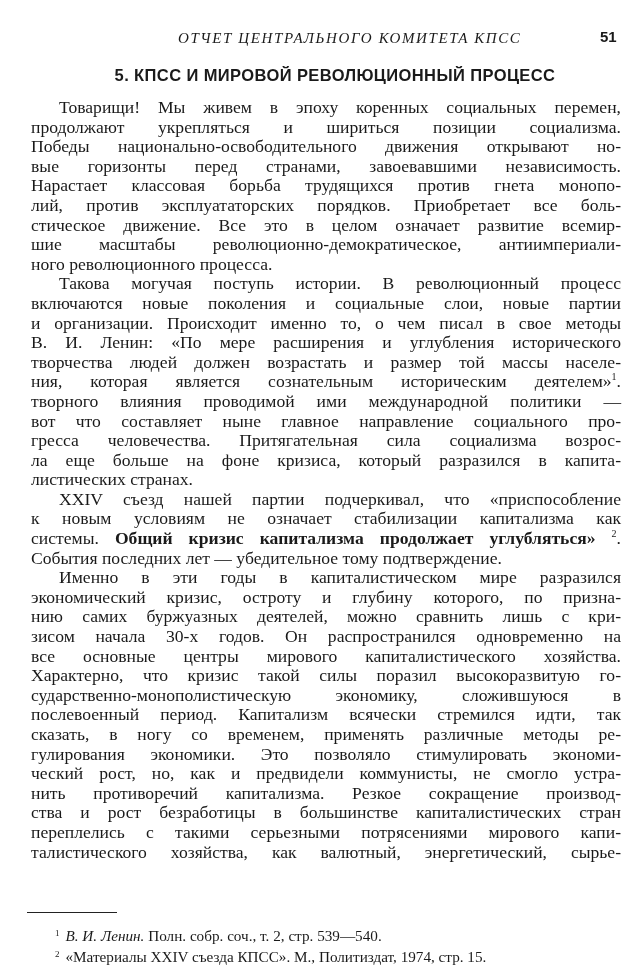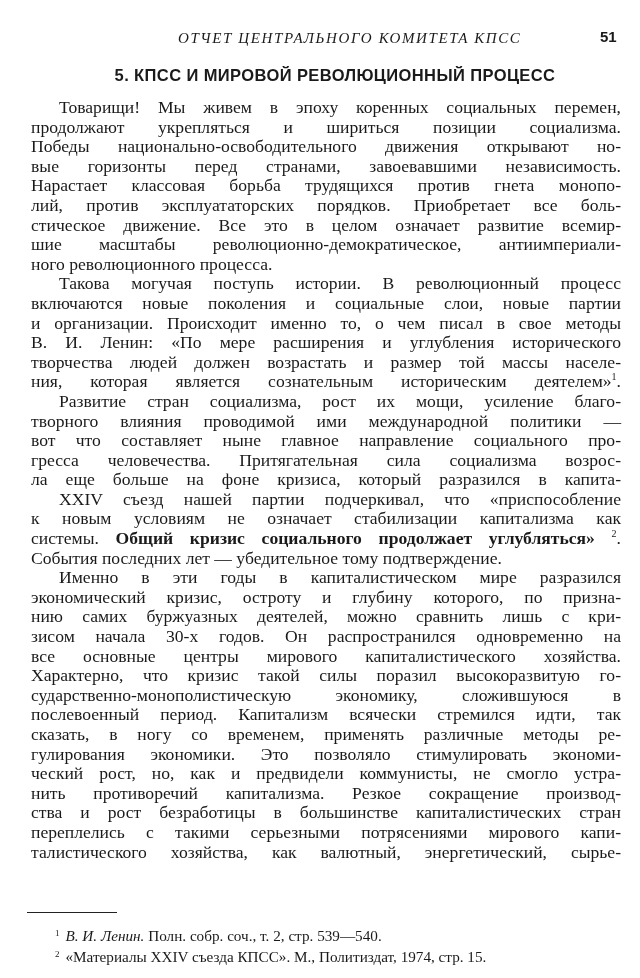--- a/index.html
+++ b/index.html
@@ -74,29 +74,29 @@
     <span class="line">шие масштабы революционно-демократическое, антиимпериали-</span>
     <span class="line last">ного революционного процесса.</span>
 
     <span class="line indent">Такова могучая поступь истории. В революционный процесс</span>
     <span class="line">включаются новые поколения и социальные слои, новые партии</span>
     <span class="line">и организации. Происходит именно то, о чем писал в свое методы</span>
     <span class="line">В. И. Ленин: «По мере расширения и углубления исторического</span>
     <span class="line">творчества людей должен возрастать и размер той массы населе-</span>
     <span class="line"><span>ния, которая является сознательным историческим деятелем»</span><sup>1</sup><span>.</span></span>
 
-    <span class="line indent">Развитие стран социализма, рост их мощи, усиление благо-</span>
     <span class="line">творного влияния проводимой ими международной политики —</span>
     <span class="line">вот что составляет ныне главное направление социального про-</span>
     <span class="line">гресса человечества. Притягательная сила социализма возрос-</span>
     <span class="line">ла еще больше на фоне кризиса, который разразился в капита-</span>
+    <span class="line last">листических странах.</span>
 
     <span class="line indent">XXIV съезд нашей партии подчеркивал, что «приспособление</span>
     <span class="line">к новым условиям не означает стабилизации капитализма как</span>
-    <span class="line"><span>системы. </span><b class="strong">Общий кризис социального продолжает углубляться»</b> <sup>2</sup><span>.</span></span>
+    <span class="line"><span>системы. </span><b class="strong">Общий кризис капитализма продолжает углубляться»</b> <sup>2</sup><span>.</span></span>
     <span class="line last">События последних лет — убедительное тому подтверждение.</span>
 
     <span class="line indent">Именно в эти годы в капиталистическом мире разразился</span>
     <span class="line">экономический кризис, остроту и глубину которого, по призна-</span>
     <span class="line">нию самих буржуазных деятелей, можно сравнить лишь с кри-</span>
     <span class="line">зисом начала 30-х годов. Он распространился одновременно на</span>
     <span class="line">все основные центры мирового капиталистического хозяйства.</span>
     <span class="line">Характерно, что кризис такой силы поразил высокоразвитую го-</span>
     <span class="line">сударственно-монополистическую экономику, сложившуюся в</span>
     <span class="line">послевоенный период. Капитализм всячески стремился идти, так</span>

